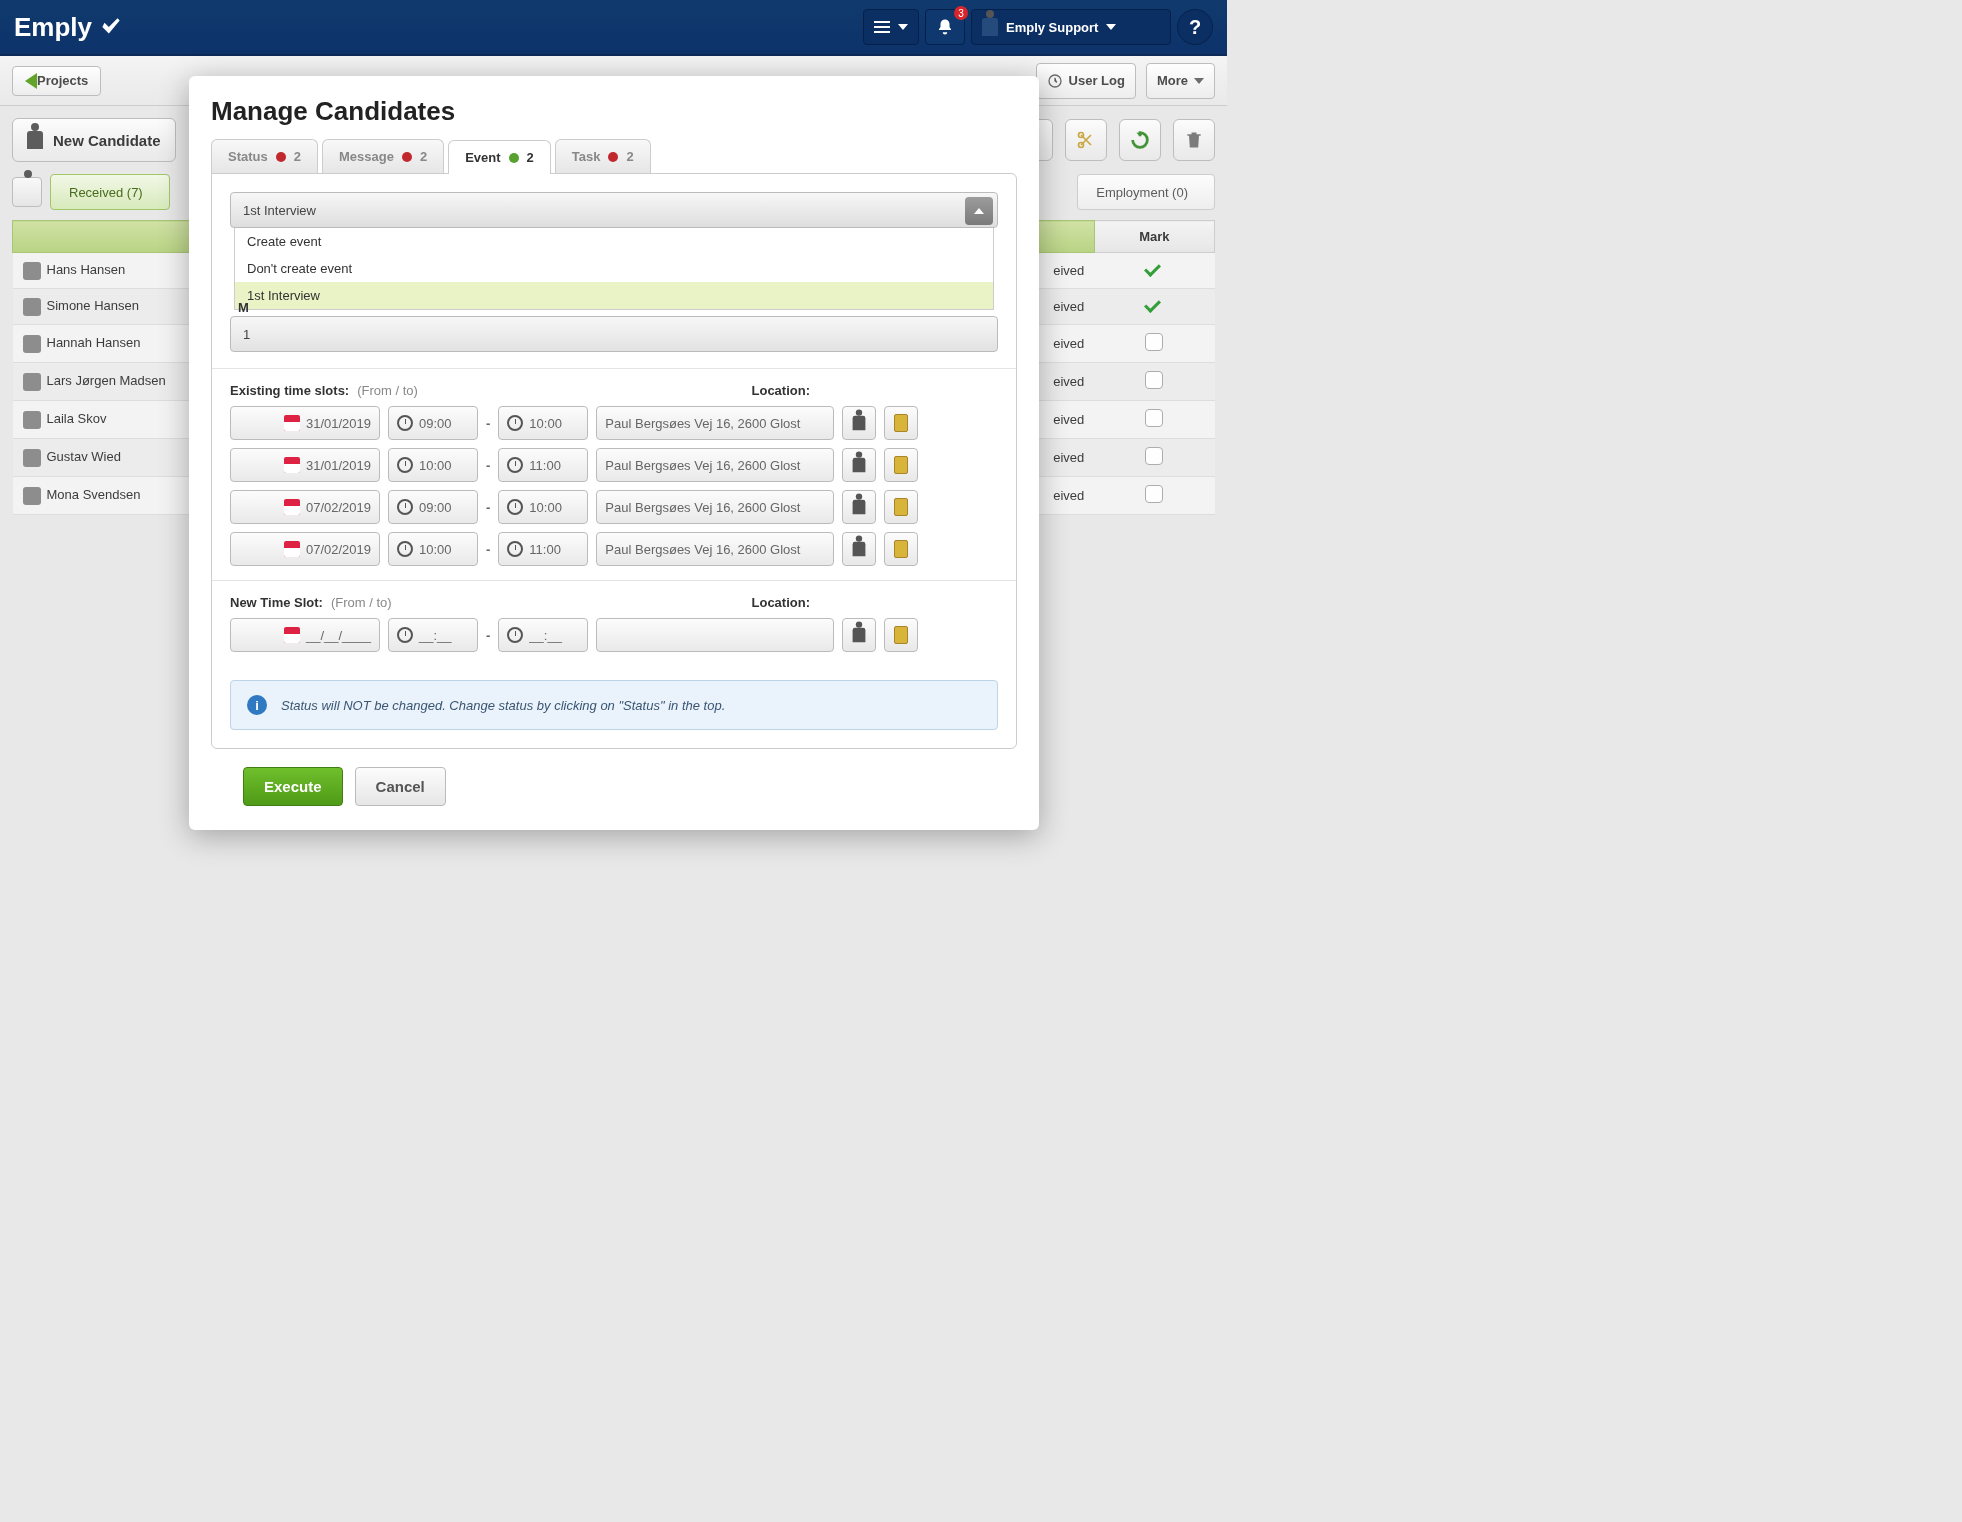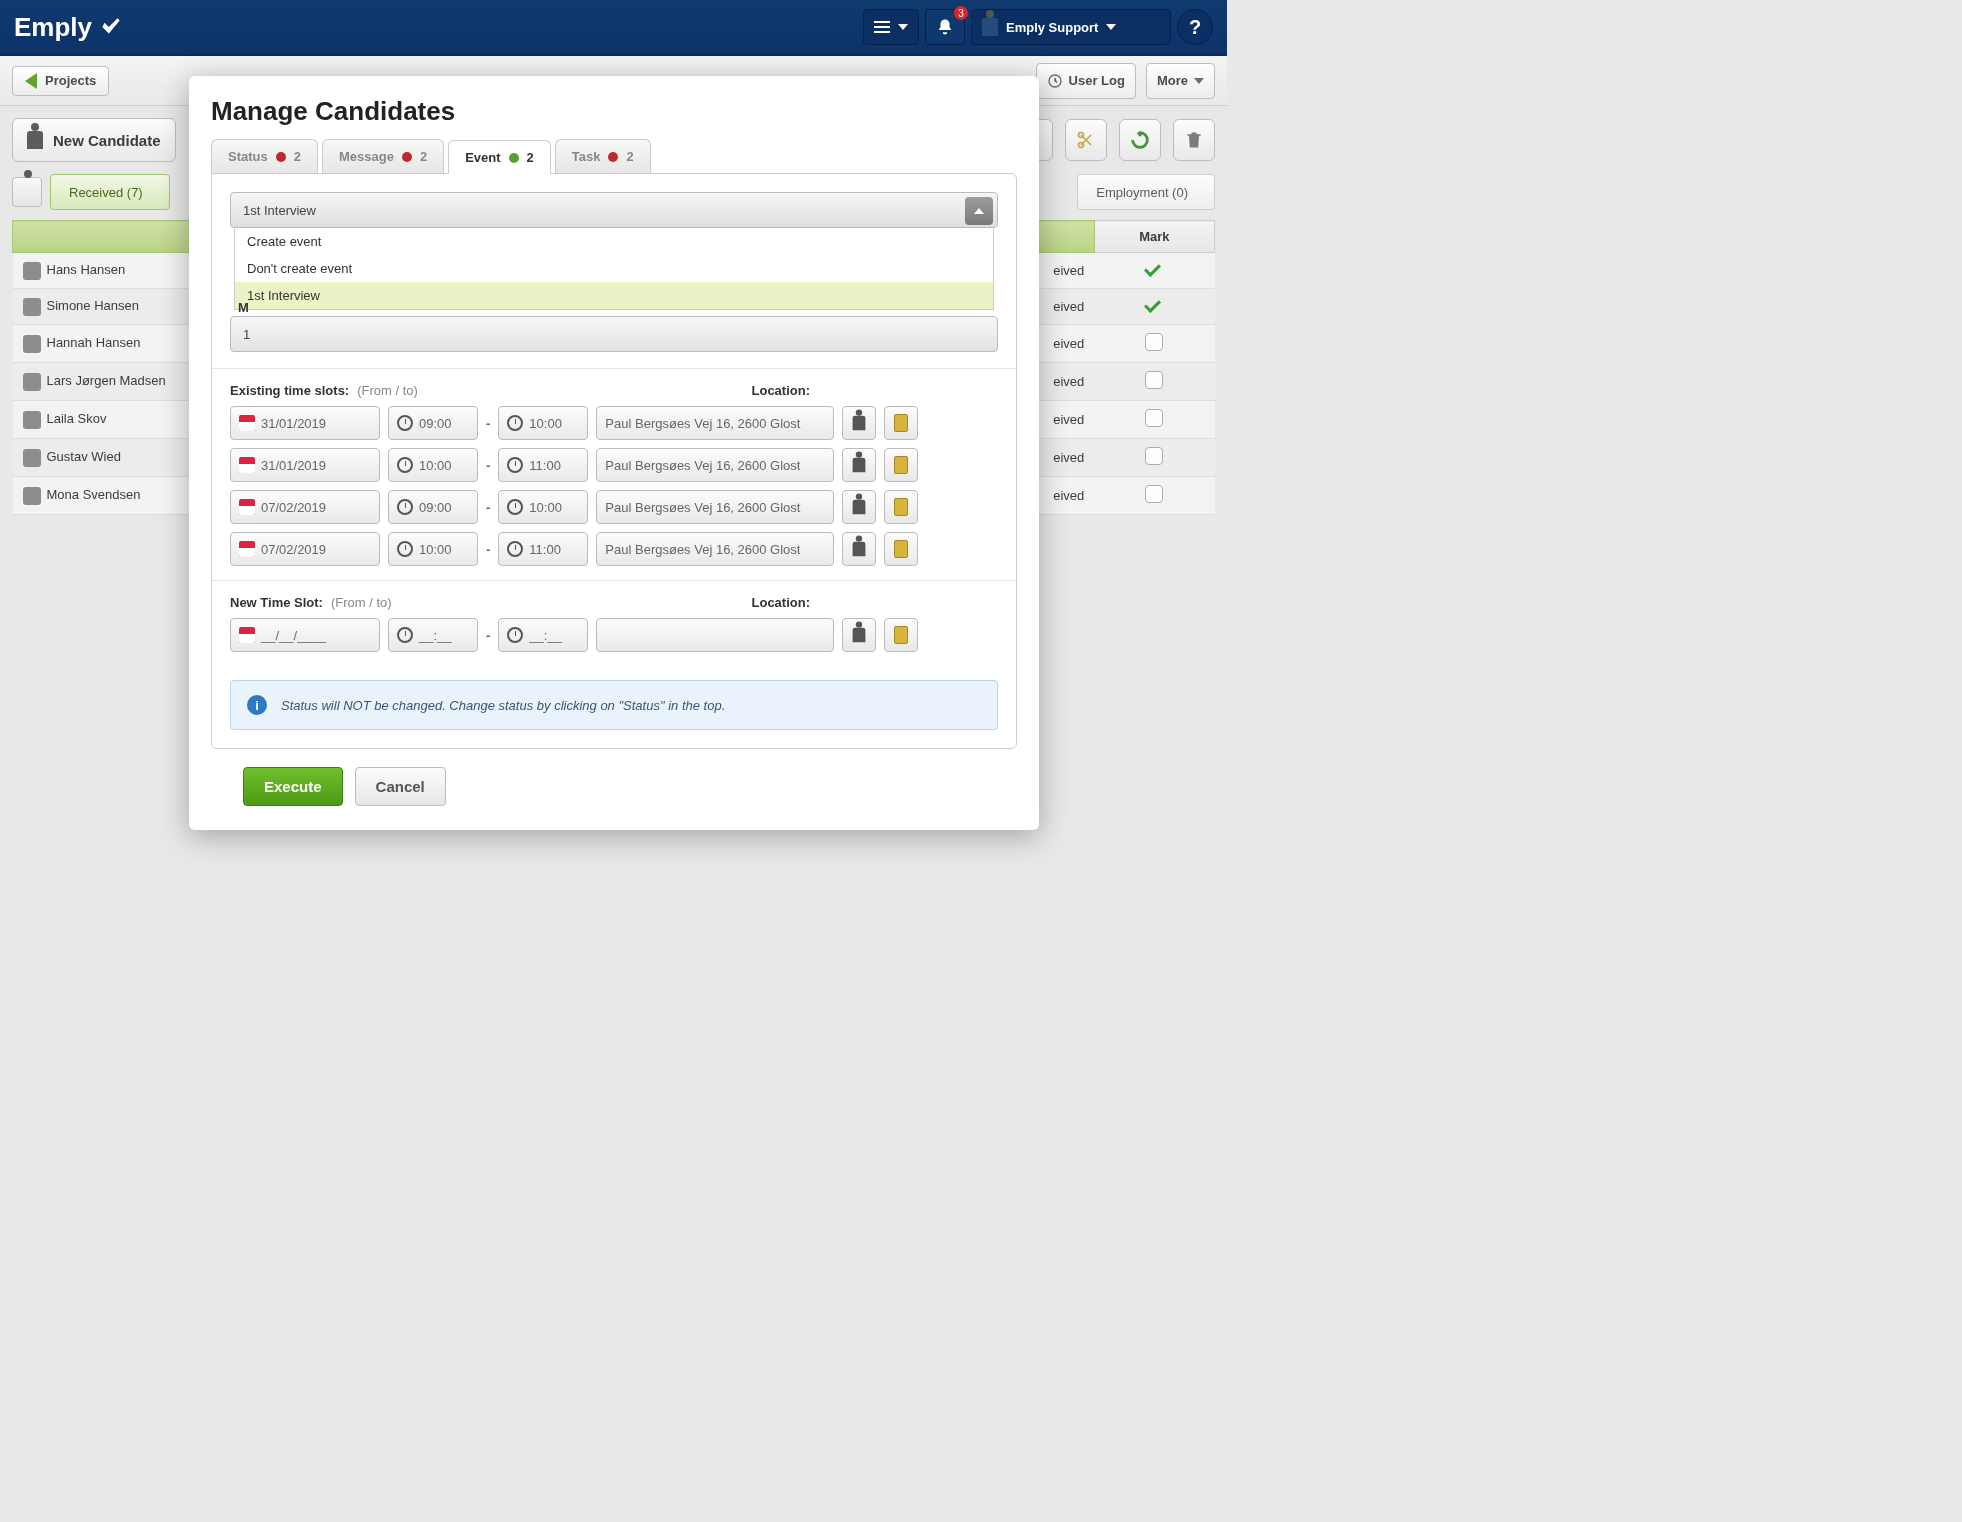--- a/index.html
+++ b/index.html
@@ -69,21 +69,21 @@
 
 .toolbar2 {
   background: linear-gradient(#f5f5f5,#e9e9e9);
   height: 50px;
   border-bottom:1px solid #ccc;
   display:flex; align-items:center; padding:0 12px; gap:10px;
 }
 .back-btn {
   background: linear-gradient(#fff,#eee);
   border:1px solid #bbb; border-radius:4px;
-  padding:6px 12px; display:flex; align-items:center; gap:8px;
+  padding:6px 12px; display:flex; align-items:center; 
   font-weight:700; color:#444;
 }
 .arrow-left-green {
   width:0;height:0;border-top:8px solid transparent;border-bottom:8px solid transparent;
   border-right:12px solid #5aa11f;
 }
 .toolbar2-spacer{flex:1;}
 .tb-btn{
   background:linear-gradient(#fff,#eee);border:1px solid #bbb;border-radius:4px;
   padding:6px 10px;display:flex;align-items:center;gap:6px;color:#444;font-weight:700;
@@ -183,21 +183,21 @@
   padding:14px 18px; border-top:1px solid #e4e4e4;
 }
 .slot-row{ display:flex; align-items:center; gap:8px; margin-top:8px;}
 .labelrow{ display:flex; gap:8px;}
 .labelrow .lab{ font-weight:700; color:#333;}
 .labelrow .sub{ color:#888;}
 .fld{
   background:linear-gradient(#fcfcfc,#e9e9e9); border:1px solid #bbb;border-radius:4px;
   height:34px; display:flex;align-items:center; gap:6px; padding:0 8px; color:#666;
 }
-.fld.date{ width:150px;} .fld.time{ width:90px;} .fld.loc{ width:238px;}
+.fld.date{ width:150px;justify-content:flex-end;} .fld.time{ width:90px;} .fld.loc{ width:238px;}
 .cal-icon{ width:16px;height:16px;background:#d24;border-radius:2px;position:relative;}
 .cal-icon::after{content:'';position:absolute;bottom:0;left:0;right:0;height:9px;background:#fff;border-radius:0 0 2px 2px;}
 .clock-icon{ width:16px;height:16px;border:2px solid #555;border-radius:50%;position:relative;}
 .clock-icon::after{content:'';position:absolute;left:6px;top:2px;width:1px;height:5px;background:#555;}
 .sep{ color:#666; font-weight:700;}
 .sqbtn{
   width:34px;height:34px;border:1px solid #bbb;border-radius:4px;
   background:linear-gradient(#fcfcfc,#e8e8e8);display:flex;align-items:center;justify-content:center;
 }
 .book-ic{ width:14px;height:18px;background:#d8b43a;border:1px solid #a8842a;border-radius:2px;}

